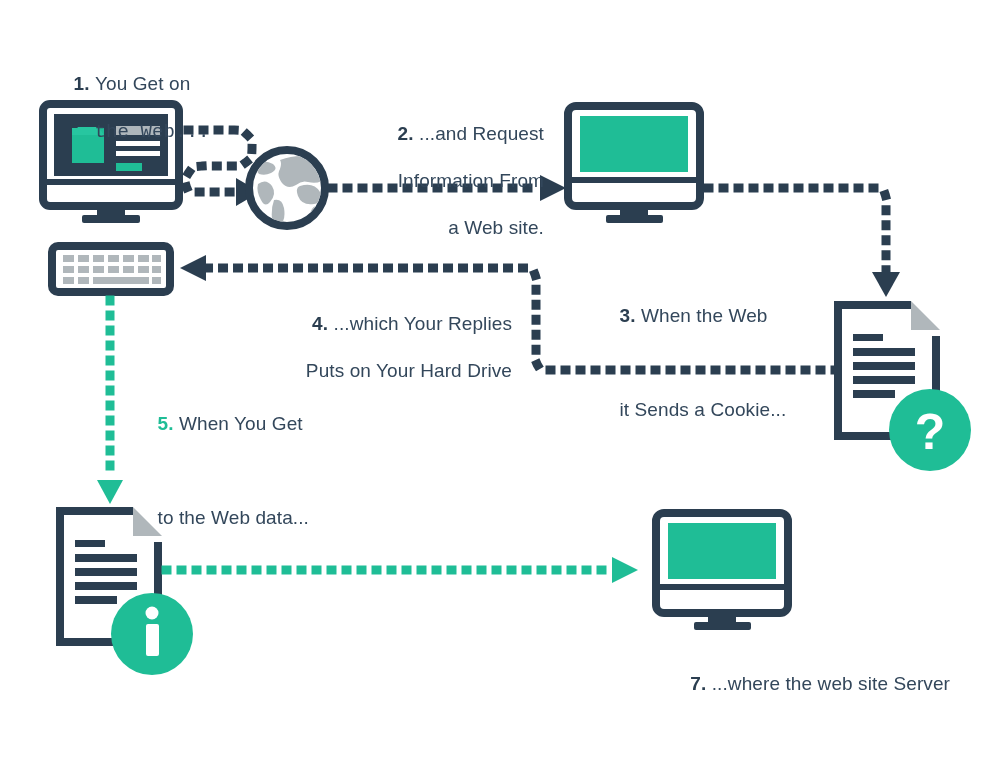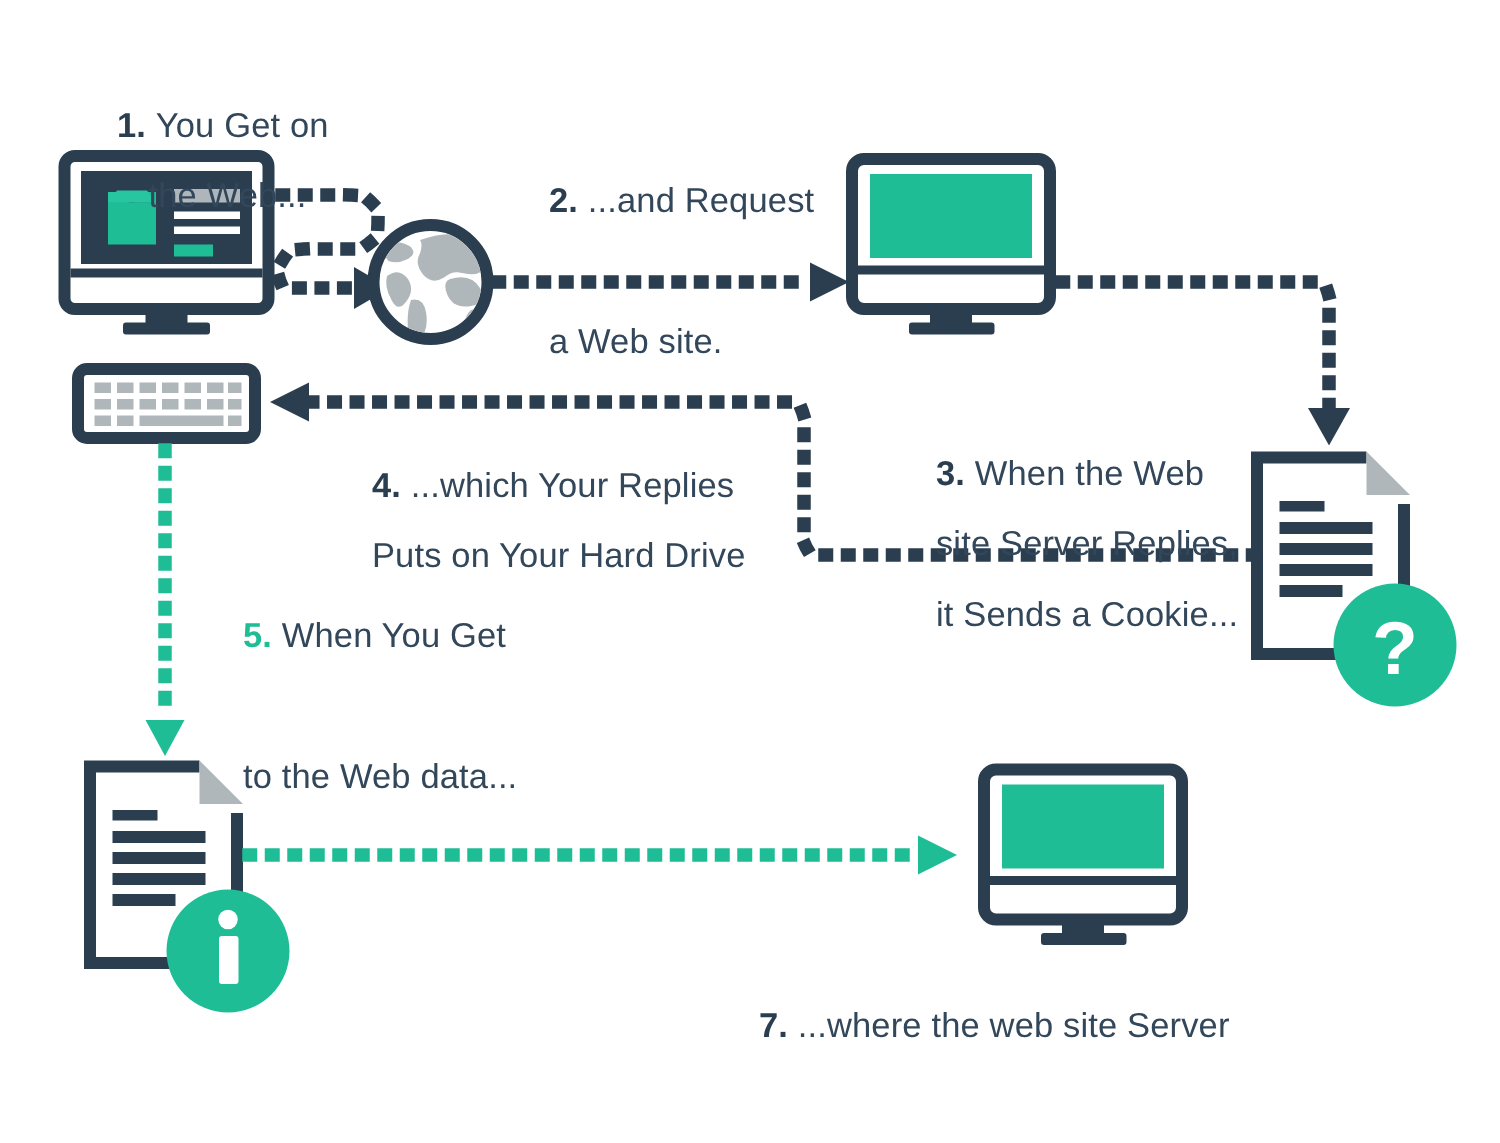--- a/index.html
+++ b/index.html
@@ -20,31 +20,31 @@
   #art {
     position: absolute;
     left: 0;
     top: 0;
     width: 1000px;
     height: 762px;
   }
   .cap {
     position: absolute;
     color: #33475b;
-    font-size: 23px;
+    font-size: 19px;
     line-height: 23.5px;
     letter-spacing: 0.1px;
     white-space: pre;
   }
   .cap .num {
     font-weight: bold;
   }
   .num-dark { color: #2b3e50; }
   .num-green { color: #1fbd96; }
-  .ta-c { text-align: left; }
+  .ta-c { text-align: right; }
   .ta-l { text-align: left; }
   .ta-r { }
 </style>
 </head>
 <body>
 
 <div id="stage">
 
   <svg id="art" viewBox="0 0 1000 762" xmlns="http://www.w3.org/2000/svg">
 
@@ -195,32 +195,32 @@
       <rect x="668" y="523" width="108" height="56" fill="#1fbd96"></rect>
       <rect x="660" y="584" width="124" height="6" fill="#2b3e50"></rect>
       <rect x="708" y="613" width="28" height="11" fill="#2b3e50"></rect>
       <rect x="694" y="622" width="57" height="8" rx="2" fill="#2b3e50"></rect>
     </g>
 
   </svg>
 
   <div class="cap ta-l" style="left:52px; top:48px; width:190px;">
     <span class="num num-dark">1. </span><span>You Get on</span><br>
-    <span style="padding-left:21px;">the Web...</span>
+    <span style="padding-left:21px;font-family:Liberation Mono, monospace;">the Web...</span>
   </div>
 
   <div class="cap ta-c" style="left:340px; top:98px; width:204px;">
     <span class="num num-dark">2. </span><span>...and Request</span><br>
-    <br>
+    <span>Information From</span><br>
     <span>a Web site.</span>
   </div>
 
   <div class="cap ta-r" style="left:598px; top:280px; width:228px;">
     <span class="num num-dark">3. </span><span>When the Web</span><br>
-    <span>site Server Replies,</span><br>
+    <br>
     <span>it Sends a Cookie...</span>
   </div>
 
   <div class="cap ta-c" style="left:222px; top:288px; width:290px;">
     <span class="num num-dark">4. </span><span>...which Your Replies</span><br>
     <span>Puts on Your Hard Drive</span>
   </div>
 
   <div class="cap ta-l" style="left:136px; top:388px; width:220px;">
     <span class="num num-green">5. </span><span>When You Get</span><br>

